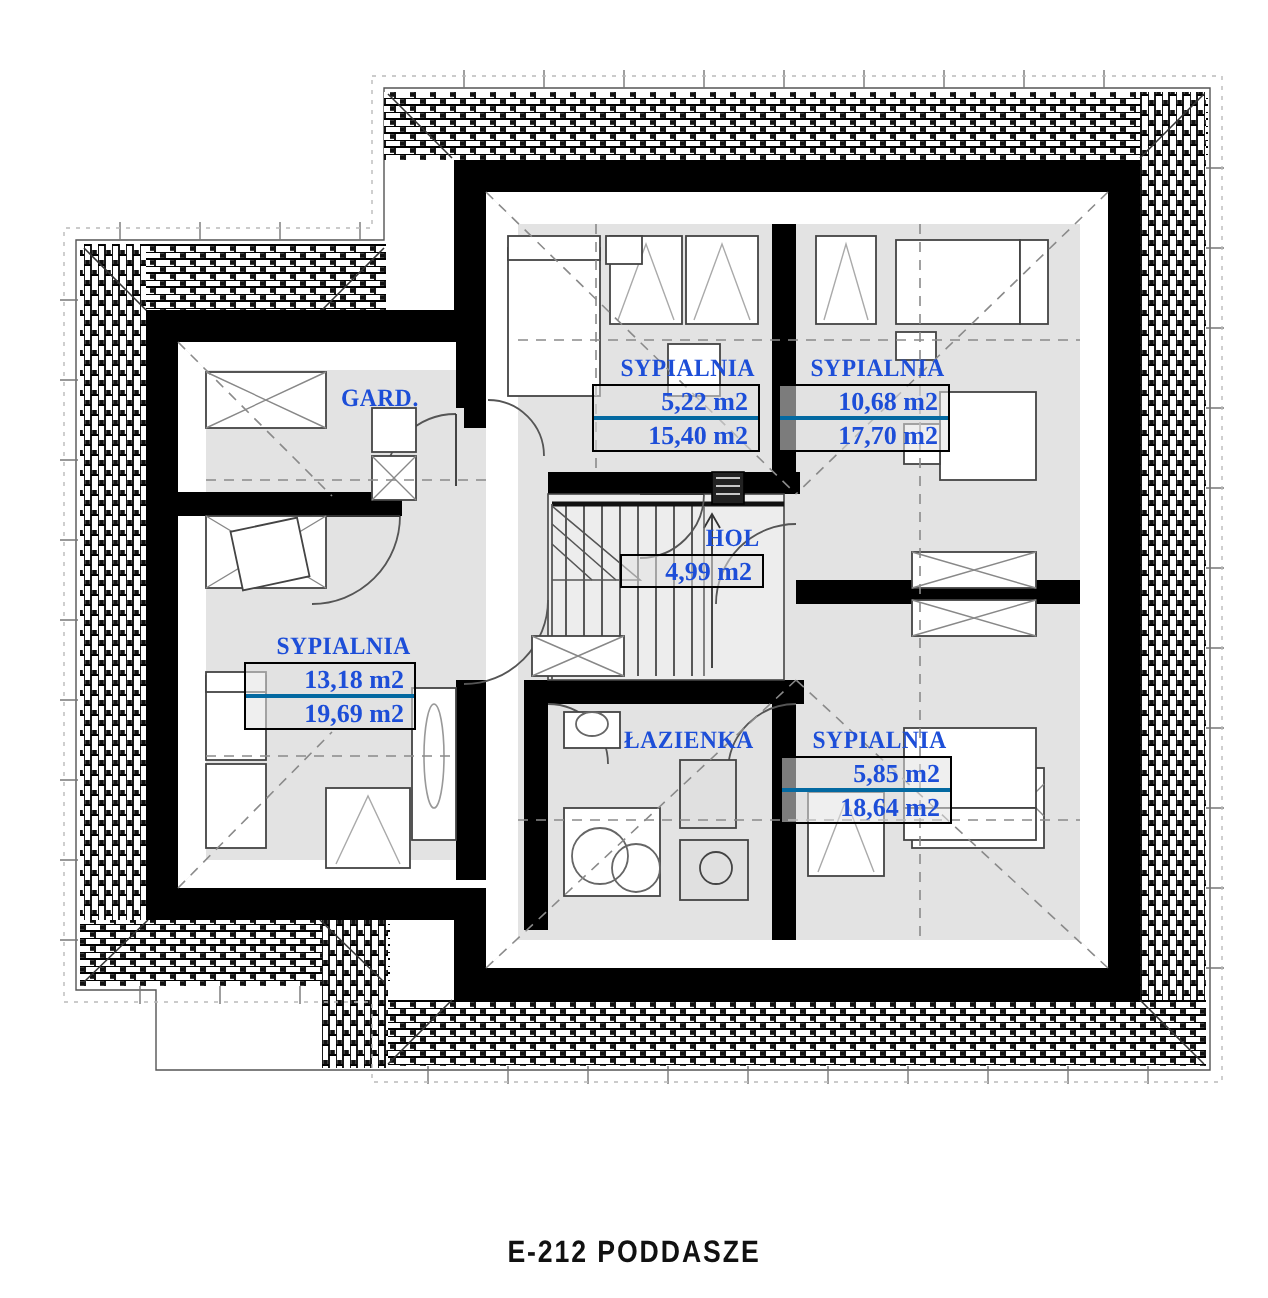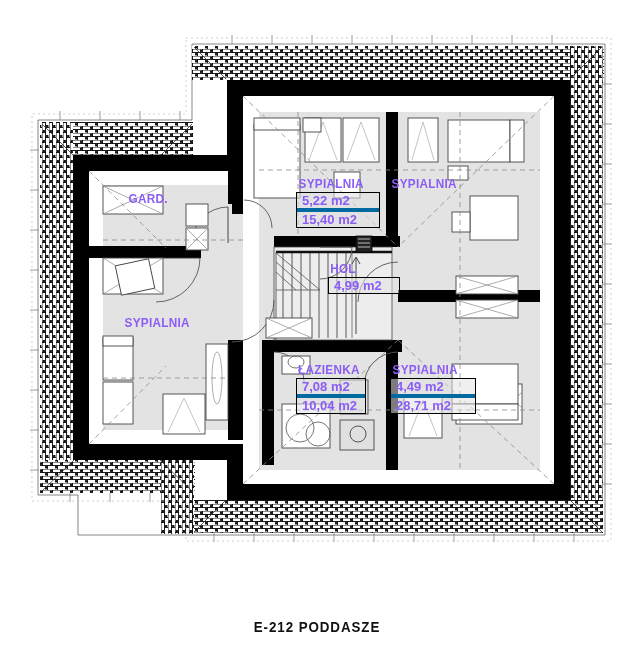--- a/index.html
+++ b/index.html
@@ -24,23 +24,23 @@
     letter-spacing:1.1px;
     color:#111;
     font-family:"Liberation Sans","DejaVu Sans",sans-serif;
     transform:scaleX(0.86);
     transform-origin:center center;
   }
 
   
   .room-label{
     position:absolute;
-    text-align:left;
-    color:#8b5cf6;
-    font-family:Liberation Sans, sans-serif;
+    text-align:right;
+    color:#1d4ed8;
+    font-family:Liberation Serif, serif;
   }
   .room-label .rname{
     font-size:12.5px;
     font-weight:bold;
     letter-spacing:0.3px;
     line-height:14px;
     white-space:nowrap;
     transform:scaleX(0.94);
     display:block;
   }
@@ -51,21 +51,21 @@
     display:block;
   }
   .room-label .rrow{
     font-size:13px;
     font-weight:bold;
     line-height:15px;
     padding:0 5px;
     white-space:nowrap;
     display:block;
   }
-  .room-label .rrow + .rrow{border-top:4px solid #0369a1;}
+  .room-label .rrow + .rrow{border-top:2px solid #0369a1;}
 </style>
 </head>
 <body>
 
 <div id="stage">
 
   <svg id="plan" width="634" height="649" viewBox="0 0 634 649">
     <defs>
 
       <pattern id="brick" width="10" height="7" patternUnits="userSpaceOnUse">
@@ -402,44 +402,48 @@
   <div class="room-label" style="left:296px;top:177px;width:84px;">
     <span class="rname">SYPIALNIA</span>
     <span class="rtable">
       <span class="rrow">5,22 m2</span>
       <span class="rrow">15,40 m2</span>
     </span>
   </div>
 
   <div class="room-label" style="left:389px;top:177px;width:86px;">
     <span class="rname">SYPIALNIA</span>
+    <span class="rtable">
+      <span class="rrow">10,68 m2</span>
+      <span class="rrow">17,70 m2</span>
+    </span>
   </div>
 
   <div class="room-label" style="left:122px;top:316px;width:86px;">
     <span class="rname">SYPIALNIA</span>
-  </div>
-
-  <div class="room-label" style="left:328px;top:262px;width:72px;">
+    <span class="rtable">
+      <span class="rrow">13,18 m2</span>
+      <span class="rrow">19,69 m2</span>
+    </span>
+  </div>
+
+  <div class="room-label" style="left:310px;top:262px;width:72px;">
     <span class="rname">HOL</span>
     <span class="rtable">
       <span class="rrow">4,99 m2</span>
     </span>
   </div>
 
-  <div class="room-label" style="left:296px;top:363px;width:70px;">
+  <div class="room-label" style="left:278px;top:363px;width:102px;">
     <span class="rname">ŁAZIENKA</span>
-    <span class="rtable">
-      <span class="rrow">7,08 m2</span>
-      <span class="rrow">10,04 m2</span>
-    </span>
   </div>
 
   <div class="room-label" style="left:390px;top:363px;width:86px;">
     <span class="rname">SYPIALNIA</span>
     <span class="rtable">
-      <span class="rrow">4,49 m2</span>
-      <span class="rrow">28,71 m2</span>
+      <span class="rrow">5,85 m2</span>
+      <span class="rrow">18,64 m2</span>
     </span>
   </div>
 
   <div id="caption">E-212 PODDASZE</div>
 
 </div>
 
 </body></html>

